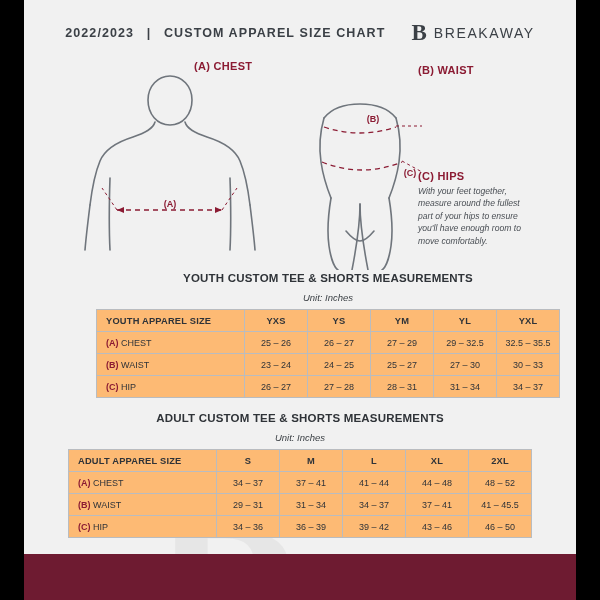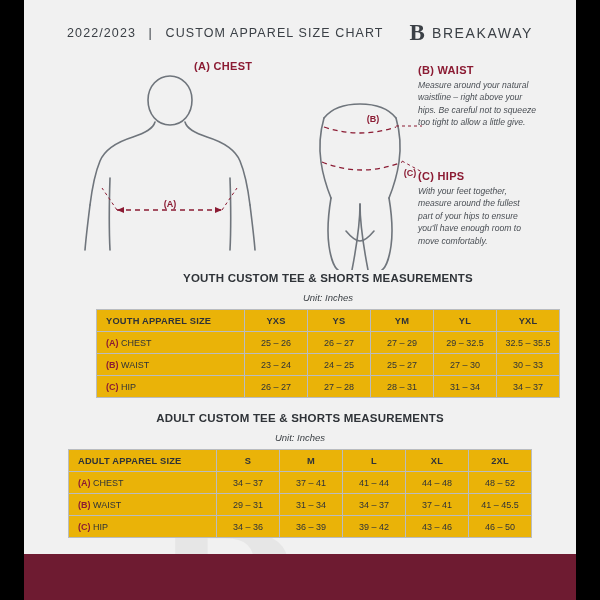--- a/index.html
+++ b/index.html
@@ -55,21 +55,21 @@
     left: 0;
     top: 18px;
     width: 100%;
     height: 30px;
     display: flex;
     align-items: center;
     justify-content: center;
   }
   .header-title {
     font-size: 12.5px;
-    font-weight: 400;
+    font-weight: 700;
     letter-spacing: 1.1px;
     color: #3b4046;
     white-space: nowrap;
   }
   .header-sep {
     display: inline-block;
     margin: 0 8px;
     color: #3b4046;
   }
   .brand {
@@ -145,21 +145,21 @@
     text-align: center;
     font-size: 9.5px;
     font-style: italic;
     color: #3d4247;
     margin-top: 8px;
     margin-bottom: 6px;
   }
   table {
     width: 100%;
     border-collapse: collapse;
-    background: #eab308;
+    background: #fdba74;
     table-layout: fixed;
   }
   th, td {
     border: 1px solid #b9bcc0;
     height: 21px;
     font-size: 9px;
     color: #2f3338;
     text-align: center;
     padding: 0;
   }
@@ -243,21 +243,20 @@
         <text x="146" y="155" font-family="Liberation Sans, sans-serif" font-size="9" font-weight="bold" fill="#8b1b33" text-anchor="middle">(A)</text>
         <text x="349" y="70" font-family="Liberation Sans, sans-serif" font-size="9" font-weight="bold" fill="#8b1b33" text-anchor="middle">(B)</text>
         <text x="386" y="124" font-family="Liberation Sans, sans-serif" font-size="9" font-weight="bold" fill="#8b1b33" text-anchor="middle">(C)</text>
       </svg>
 
       <div class="callout" id="callout-chest">
         <div class="callout-title">(A) CHEST</div>
       </div>
       <div class="callout" id="callout-waist">
         <div class="callout-title">(B) WAIST</div>
-        <div class="callout-body">Measure around your natural waistline – right above your hips. Be careful not to squeeze too tight to allow a little give.</div>
       </div>
       <div class="callout" id="callout-hips">
         <div class="callout-title">(C) HIPS</div>
         <div class="callout-body">With your feet together, measure around the fullest part of your hips to ensure you'll have enough room to move comfortably.</div>
       </div>
     </div>
 
     <div class="section" id="section-youth">
       <div class="tbl-title">YOUTH CUSTOM TEE &amp; SHORTS MEASUREMENTS</div>
       <div class="tbl-sub">Unit: Inches</div>

